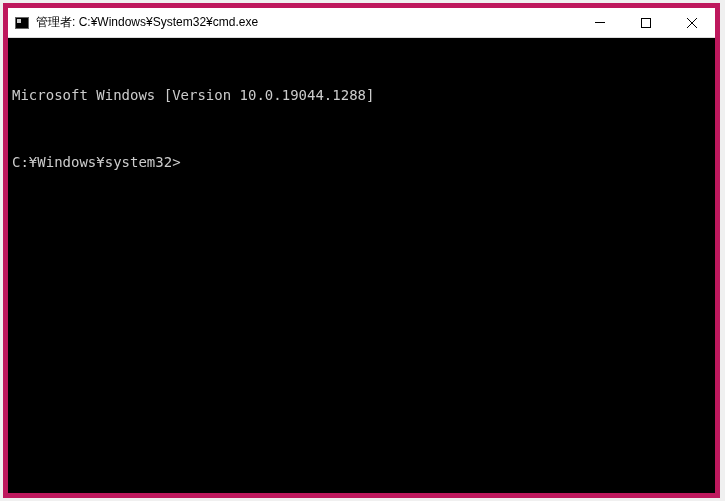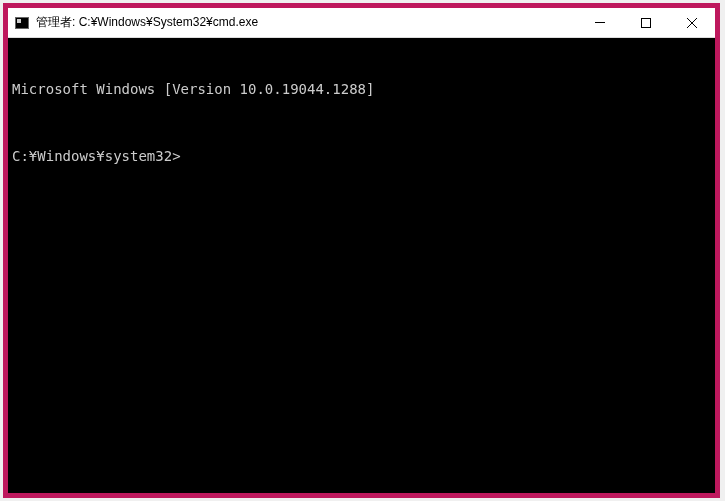--- a/index.html
+++ b/index.html
@@ -85,21 +85,21 @@
       color: #000;
       cursor: pointer;
     }
 
     .terminal {
       flex: 1;
       background: #000000;
       color: #cccccc;
       font-family: "MS Gothic", "Consolas", monospace;
       font-size: 14px;
-      padding: 6px 4px;
+      padding: 12px 4px;
       line-height: 1.3;
       overflow: hidden;
       white-space: pre;
     }
 
     .terminal-line {
       display: block;
     }
 
     .prompt-line {

